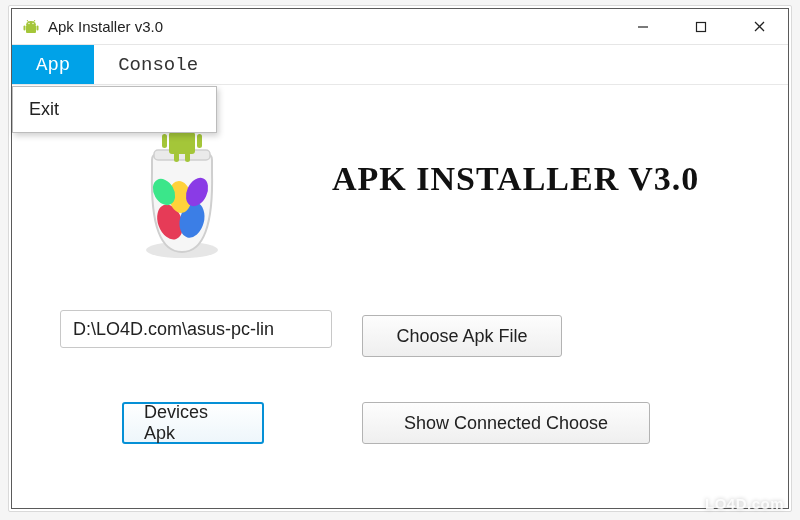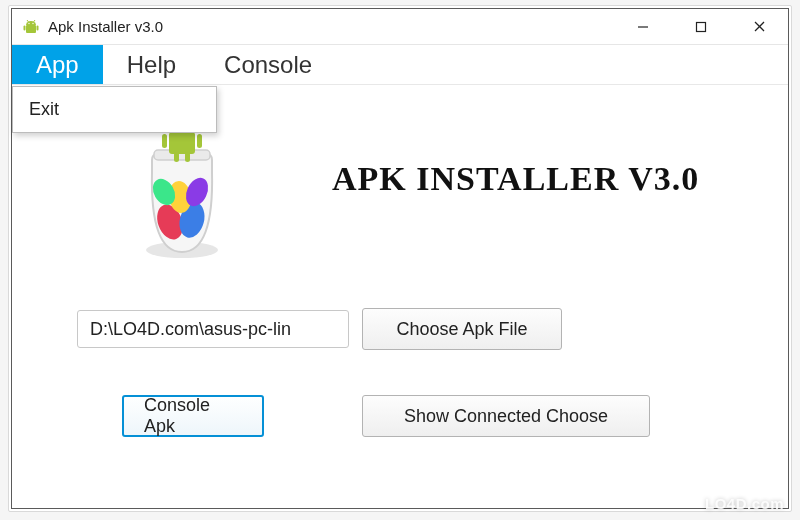--- a/index.html
+++ b/index.html
@@ -72,23 +72,24 @@
   .menubar {
     height: 40px;
     display: flex;
     align-items: stretch;
     border-bottom: 1px solid #e8e8e8;
   }
   .menu-item {
     padding: 0 24px;
     display: flex;
     align-items: center;
-    font-size: 24px;
+    font-size: 19px;
     color: #333;
     cursor: default;
+    font-family: Liberation Mono, monospace;
   }
   .menu-item.active {
     background: #00a2e8;
     color: #fff;
   }
   .dropdown {
     position: absolute;
     left: 0px;
     top: 77px;
     width: 205px;
@@ -136,35 +137,35 @@
     left: 48px;
     top: 225px;
     width: 272px;
     height: 38px;
     border: 1px solid #c8c8c8;
     border-radius: 3px;
     padding: 0 12px;
     font-size: 18px;
     color: #222;
     background: #fff;
-    margin-left: 17px;
   }
   .btn {
     position: absolute;
     height: 42px;
     border: 1px solid #b3b3b3;
     border-radius: 3px;
     background: linear-gradient(#fdfdfd, #efefef);
     font-size: 18px;
     color: #222;
     padding: 0 20px;
     display: inline-flex;
     align-items: center;
     justify-content: center;
     cursor: default;
+    margin-top: 7px;
   }
   .btn.primary {
     border: 2px solid #0590d6;
     background: linear-gradient(#feffff, #eef6fb);
   }
   #choose-btn { left: 350px; top: 223px; width: 200px; }
   #install-btn { left: 110px; top: 310px; width: 142px; }
   #devices-btn { left: 350px; top: 310px; width: 288px; }
 
   .watermark {
@@ -216,21 +217,20 @@
         <svg width="13" height="13">
           <line x1="2" y1="2" x2="11" y2="11" stroke="#222" stroke-width="1.3"></line>
           <line x1="11" y1="2" x2="2" y2="11" stroke="#222" stroke-width="1.3"></line>
         </svg>
       </div>
     </div>
   </div>
 
   <div class="menubar">
     <div class="menu-item active">App</div>
-    <div class="menu-item">Help</div>
     <div class="menu-item">Console</div>
   </div>
 
   <div class="content">
 
     <div class="logo-area">
       <svg width="140" height="170" viewBox="0 0 140 170">
 
         <ellipse cx="70" cy="148" rx="36" ry="8" fill="#dcdcdc" opacity="0.7"></ellipse>
         <path d="M40 70 Q38 150 70 150 Q102 150 100 70 L100 58 Q100 52 94 52 L46 52 Q40 52 40 58 Z" fill="#f6f6f6" stroke="#cfcfcf" stroke-width="2"></path>
@@ -256,21 +256,21 @@
         </g>
       </svg>
     </div>
 
     <div class="app-title">APK INSTALLER V3.0</div>
 
     <input class="path-input" type="text" readonly="" value="D:\LO4D.com\asus-pc-lin" style="">
 
     <div id="choose-btn" class="btn">Choose Apk File</div>
 
-    <div id="install-btn" class="btn primary">Console Apk</div>
+    <div id="install-btn" class="btn primary">Devices Apk</div>
 
     <div id="devices-btn" class="btn">Show Connected Choose</div>
   </div>
 
   <div class="dropdown">
     <div class="dropdown-item">Exit</div>
   </div>
 
 </div>
 

